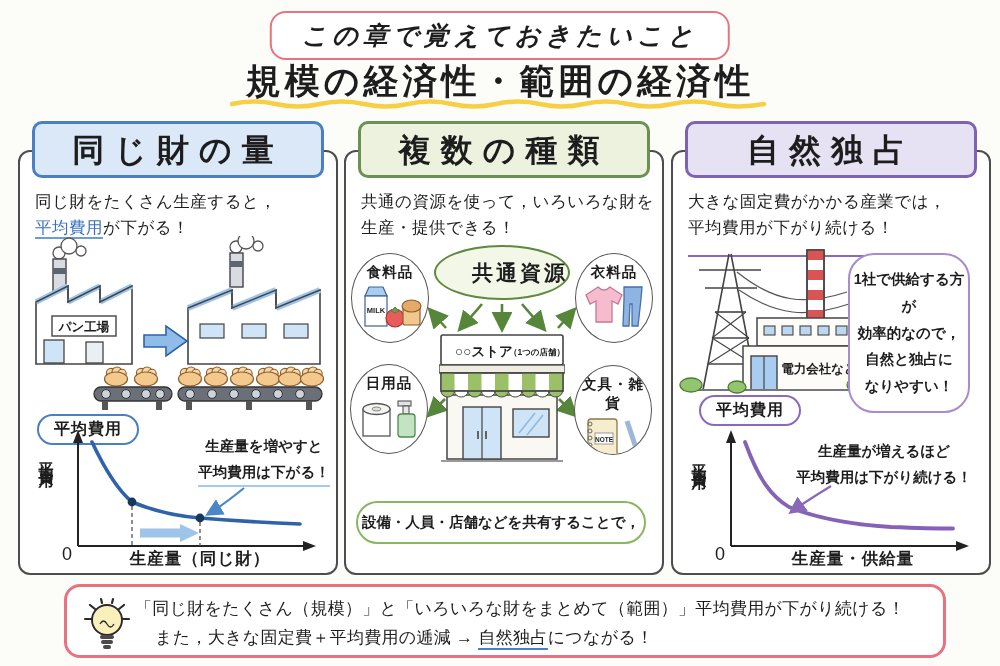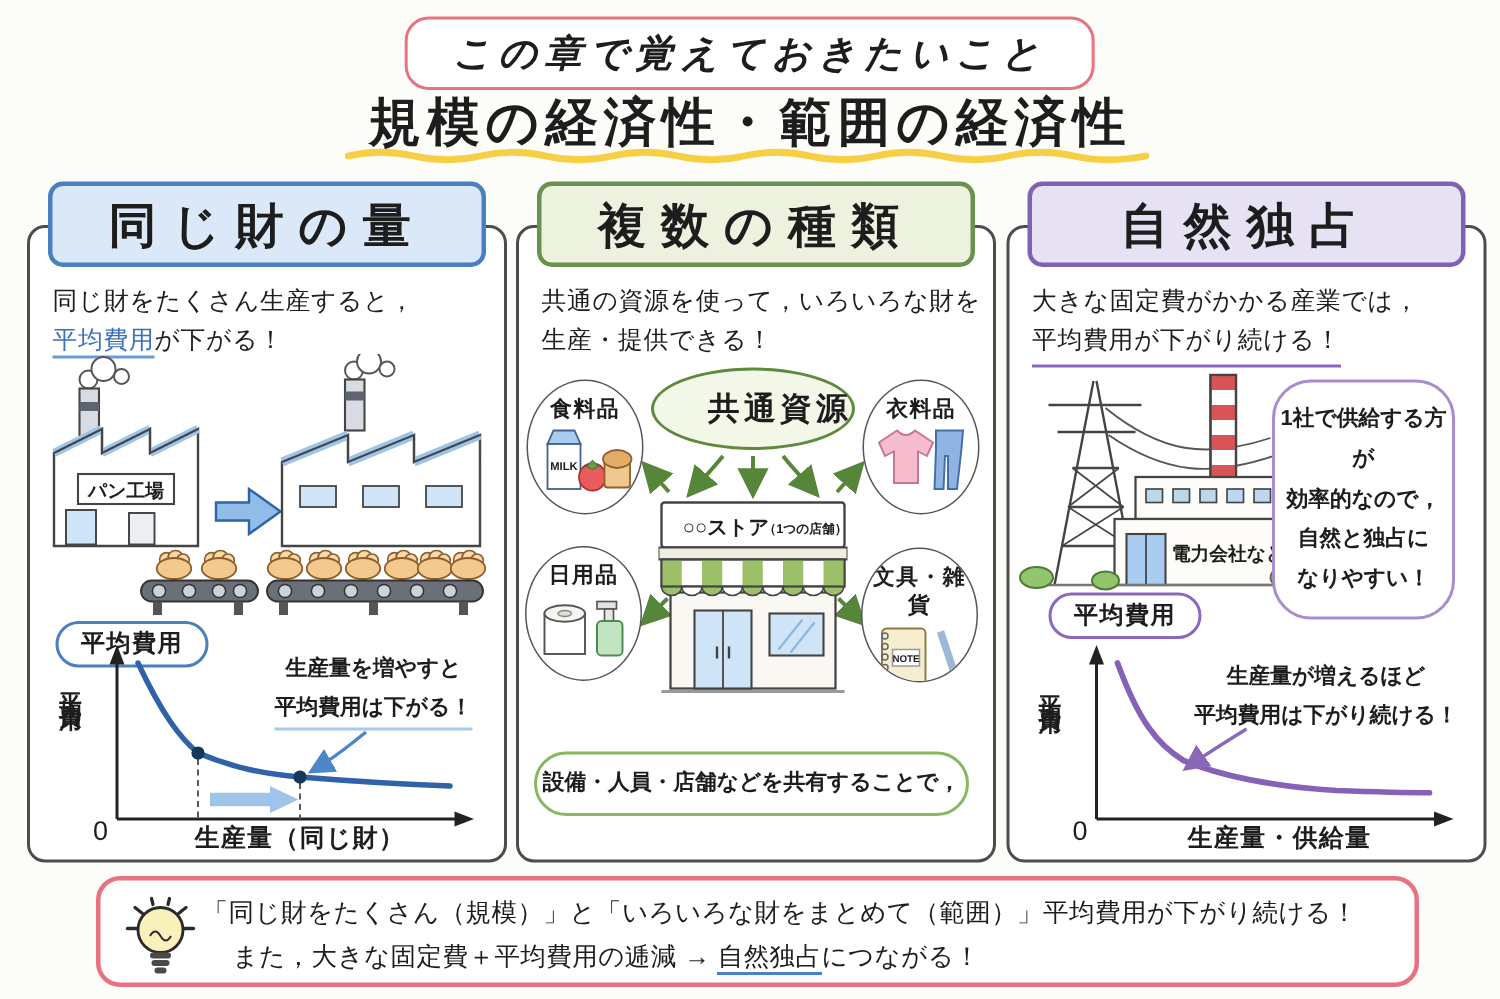--- a/index.html
+++ b/index.html
@@ -21,21 +21,21 @@
   #panel-scale { left:18px; } #panel-scope { left:344px; } #panel-monopoly { left:671px; }
   .panel-head { position:absolute; top:-31px; left:50%; transform:translateX(-50%);
     width:292px; height:57px; line-height:53px; text-align:center;
     font-size:32px; font-weight:bold; letter-spacing:10px; border-radius:10px; border:3px solid; white-space:nowrap; }
   .head-blue   { border-color:#4a7fc1; background:#dbe8f7; }
   .head-green  { border-color:#6b9150; background:#edf2df; }
   .head-purple { border-color:#7e63b4; background:#e7e1f4; }
 
   .desc { position:absolute; top:36px; left:15px; font-size:16.5px; line-height:1.6; letter-spacing:0.5px; }
   .hl-blue   { color:#3a6fc0; border-bottom:2.5px solid #6d9bd8; padding-bottom:1px; }
-  .ul-purple { border-bottom:2.5px solid #8a68c0; padding-bottom:2px; display:inline-block; }
+  .ul-purple { border-bottom:2.5px solid #8a68c0; padding-bottom:14px; display:inline-block; }
 
   .pill { position:absolute; border:2.2px solid; border-radius:17px; background:#fff;
     padding:3px 15px; font-size:16px; font-weight:bold; letter-spacing:1px; }
   .pill-blue   { border-color:#4a7fc1; left:17px; top:262px; }
   .pill-purple { border-color:#8a68c0; left:26px; top:243px; }
 
   .vlabel { position:absolute; writing-mode:vertical-rl; font-size:15px; font-weight:bold; letter-spacing:4px; }
   .gnote  { position:absolute; font-size:14.5px; font-weight:bold; text-align:center; line-height:1.8; white-space:nowrap; }
   .note-ul { border-bottom:2.5px solid #a5c9ef; padding-bottom:5px; }
   .xlabel { position:absolute; font-size:16.5px; font-weight:bold; letter-spacing:1px; text-align:center; white-space:nowrap; }
@@ -152,21 +152,21 @@
         <circle cx="250" cy="158" r="4.4" fill="#cdd3da" stroke="#333" stroke-width="1"></circle>
         <circle cx="272" cy="158" r="4.4" fill="#cdd3da" stroke="#333" stroke-width="1"></circle>
         <rect x="158" y="165" width="6" height="9" fill="#555"></rect>
         <rect x="218" y="165" width="6" height="9" fill="#555"></rect>
         <rect x="278" y="165" width="6" height="9" fill="#555"></rect>
       </g>
     </svg>
 
     <div class="pill pill-blue">平均費用</div>
     <div class="vlabel" style="left:16px; top:298px;">平均費用</div>
-    <div class="gnote" style="left:149px; top:281px; width:160px;">
+    <div class="gnote" style="left:164px; top:281px; width:160px;">
       <span>生産量を増やすと</span><br>
       <span class="note-ul">平均費用は下がる！</span>
     </div>
     <svg class="abs" style="left:10px; top:274px;" width="300" height="146" viewBox="0 0 300 146">
       <defs>
         <marker id="mb" markerWidth="9" markerHeight="9" refX="6.5" refY="4" orient="auto">
           <path d="M0,0 L8,4 L0,8 Z" fill="#4a86c8"></path>
         </marker>
       </defs>
       <line x1="48" y1="14" x2="48" y2="120" stroke="#222" stroke-width="2"></line>

